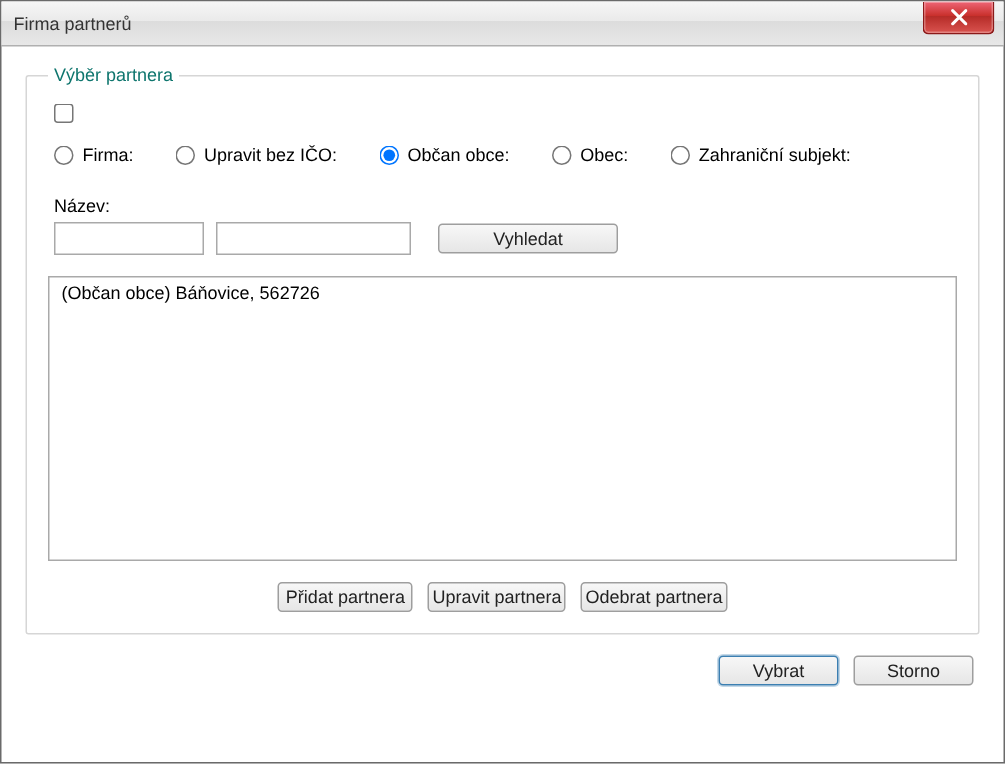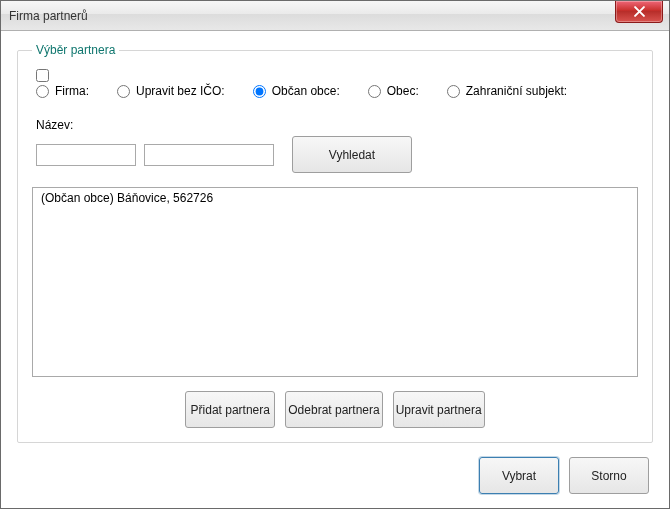--- a/index.html
+++ b/index.html
@@ -67,21 +67,21 @@
     font-size: 12px;
   }
   .row {
     display: flex;
     align-items: center;
     gap: 8px;
     margin-top: 8px;
   }
   .row.radios {
     gap: 28px;
-    margin-top: 2px;
+    margin-top: 14px;
     margin-bottom: 4px;
     padding-left: 4px;
   }
   .chk-wrap {
     display: flex;
     align-items: center;
     gap: 6px;
     margin-top: 2px;
     margin-left: 4px;
   }
@@ -112,21 +112,21 @@
     height: 22px;
     border: 1px solid #a9a9a9;
     padding: 2px 4px;
     font-family: inherit;
     font-size: 12px;
     background: #fff;
   }
   .txt.ico { width: 100px; }
   .txt.nazev { width: 130px; }
   button.win {
-    height: 37px;
+    height: 20px;
     min-width: 90px;
     padding: 0 2px;
     font-family: inherit;
     font-size: 12px;
     background: linear-gradient(to bottom, #f7f7f7, #e6e6e6);
     border: 1px solid #9e9e9e;
     border-radius: 3px;
     cursor: pointer;
     color: #222;
   }
@@ -215,22 +215,22 @@
         <input class="txt nazev" type="text" value="" style="">
         <button class="win" style="min-width:120px;margin-left:10px">Vyhledat</button>
       </div>
 
       <div class="listbox">
         <div class="list-item">(Občan obce) Báňovice, 562726</div>
       </div>
 
       <div class="btn-row">
         <button class="win">Přidat partnera</button>
+        <button class="win">Upravit partnera</button>
         <button class="win">Odebrat partnera</button>
-        <button class="win">Upravit partnera</button>
       </div>
     </fieldset>
 
     <div class="footer-row">
       <button class="win default" style="min-width:80px">Vybrat</button>
       <button class="win" style="min-width:80px">Storno</button>
     </div>
   </div>
 </div>
 

